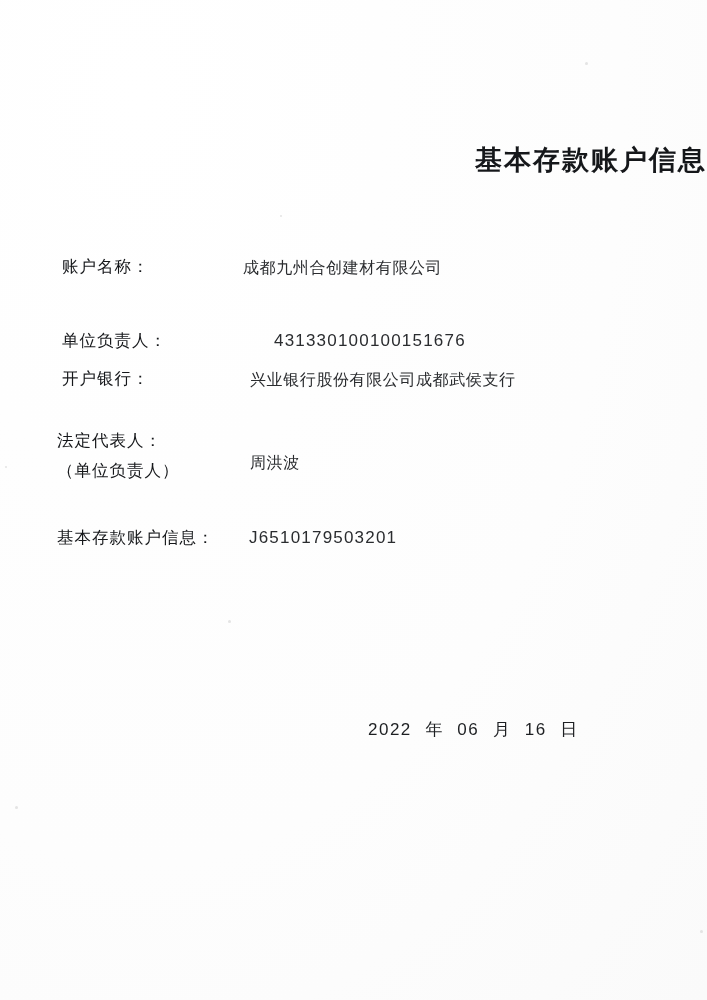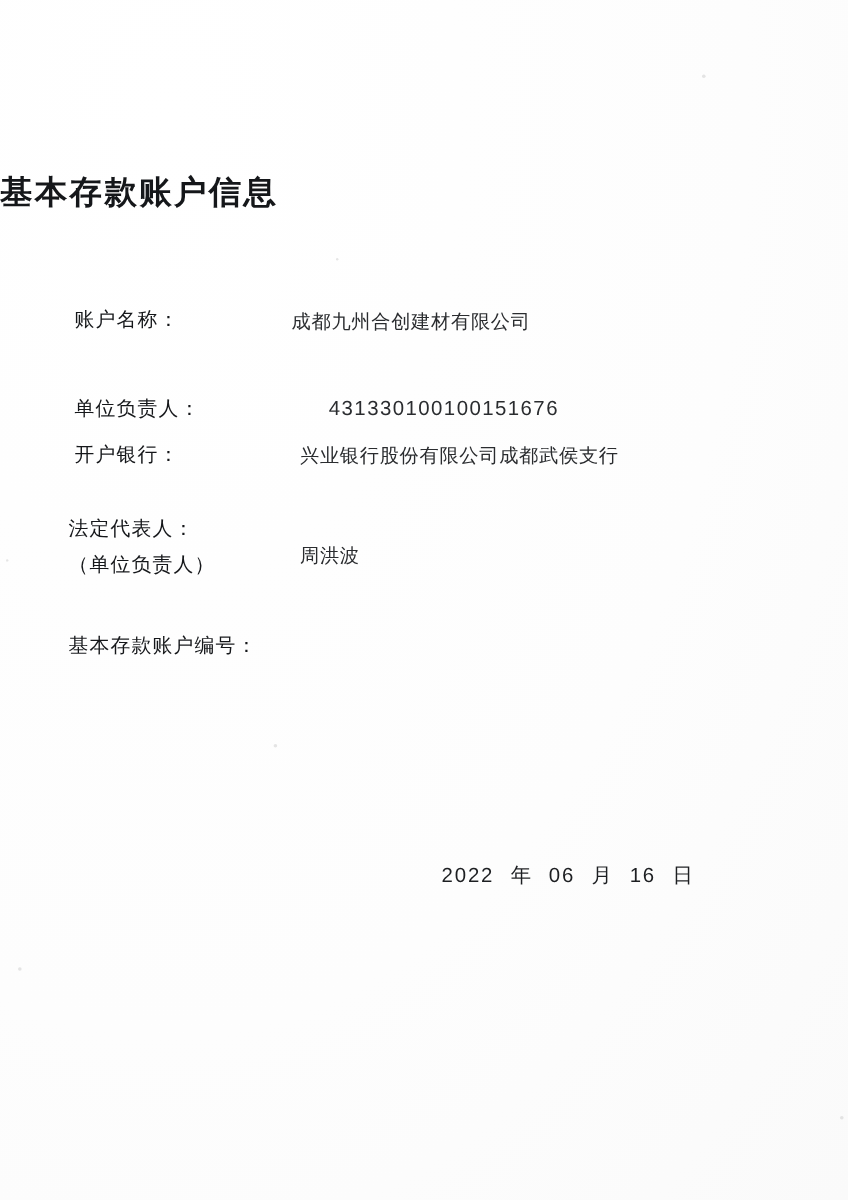--- a/index.html
+++ b/index.html
@@ -26,21 +26,21 @@
     position: absolute;
     background: #cfcfcf;
     border-radius: 50%;
     opacity: .55;
   }
   .doc-title {
     position: absolute;
     top: 142px;
     left: 0;
     width: 707px;
-    text-align: left;
+    text-align: right;
     font-size: 27px;
     font-weight: bold;
     letter-spacing: 2px;
     color: #15171a;
   }
   .field {
     position: absolute;
     display: flex;
     align-items: flex-start;
   }
@@ -126,21 +126,22 @@
   <div class="f-value">兴业银行股份有限公司成都武侯支行</div>
 </div>
 
 <div class="field" id="row-legal-rep">
   <div class="f-label">法定代表人：</div>
   <div class="f-label-sub">（单位负责人）</div>
   <div class="f-value">周洪波</div>
 </div>
 
 <div class="field" id="row-basic-account-no">
-  <div class="f-label">基本存款账户编号：</div>
+  <div class="f-label">基本存款账户信息：</div>
+  <div class="f-value-num">J6510179503201</div>
 </div>
 
 <div class="date-line">
   <span class="date-num">2022</span>
   <span>年</span>
   <span class="date-num">06</span>
   <span>月</span>
   <span class="date-num">16</span>
   <span>日</span>
 </div>

